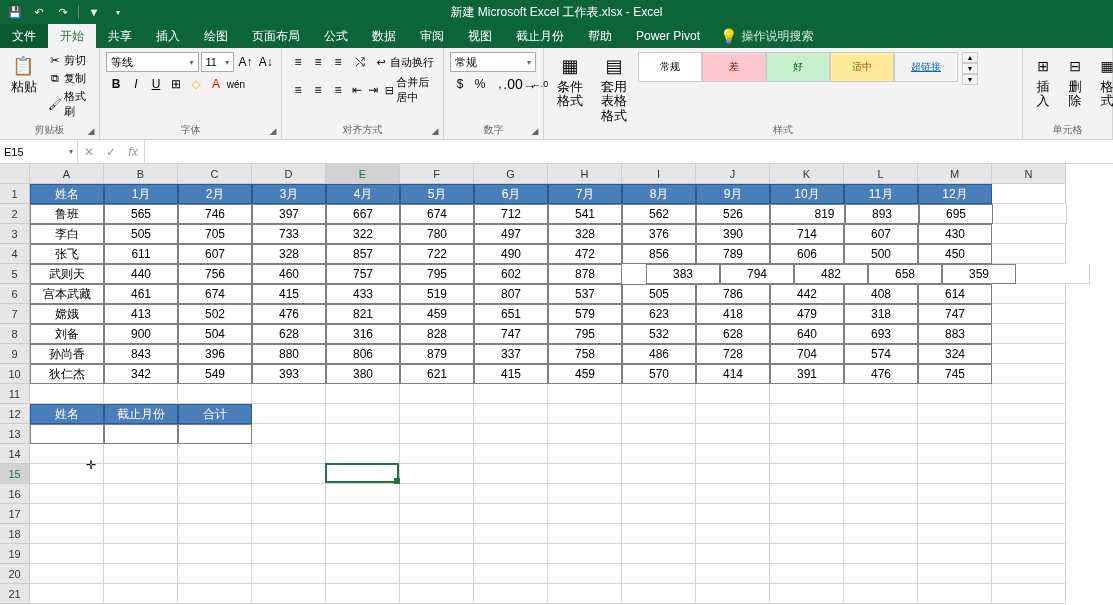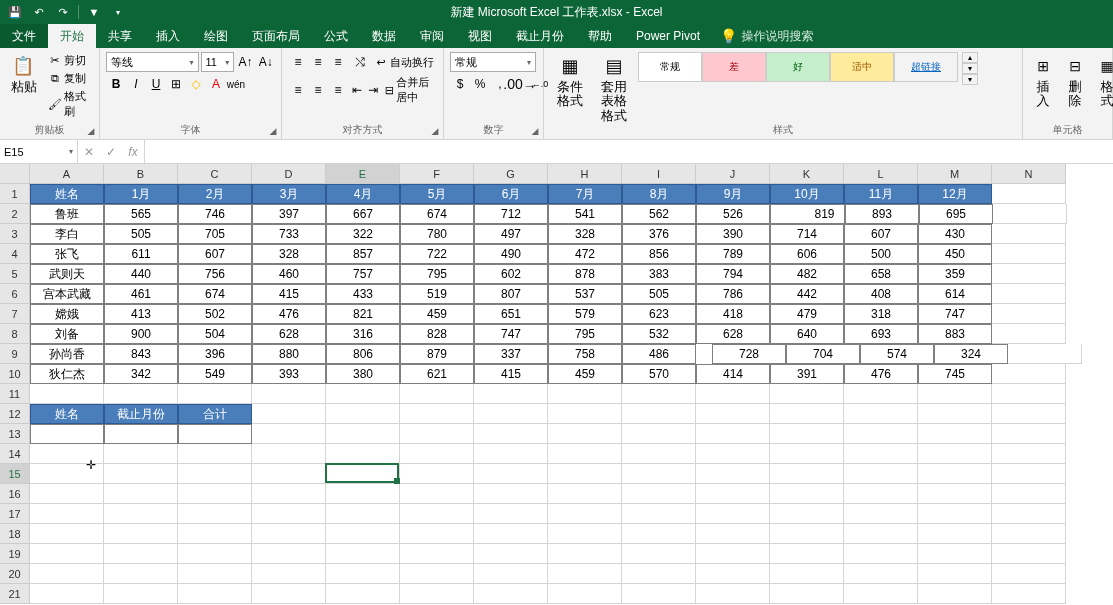--- a/index.html
+++ b/index.html
@@ -394,21 +394,21 @@
       </div>
       <div class="row">
         <div class="cell data-cell" style="width: 74px;">武则天</div>
         <div class="cell data-cell" style="width: 74px;">440</div>
         <div class="cell data-cell" style="width: 74px;">756</div>
         <div class="cell data-cell" style="width: 74px;">460</div>
         <div class="cell data-cell" style="width: 74px;">757</div>
         <div class="cell data-cell" style="width: 74px;">795</div>
         <div class="cell data-cell" style="width: 74px;">602</div>
         <div class="cell data-cell" style="width: 74px;">878</div>
-        <div class="cell data-cell" style="width: 74px;">383</div>
+        <div class="cell data-cell" style="width: 74px; margin-left: 24px;">383</div>
         <div class="cell data-cell" style="width: 74px;">794</div>
         <div class="cell data-cell" style="width: 74px;">482</div>
         <div class="cell data-cell" style="width: 74px;">658</div>
         <div class="cell data-cell" style="width: 74px;">359</div>
         <div class="cell" style="width: 74px;"></div>
       </div>
       <div class="row">
         <div class="cell data-cell" style="width: 74px;">宫本武藏</div>
         <div class="cell data-cell" style="width: 74px;">461</div>
         <div class="cell data-cell" style="width: 74px;">674</div>
@@ -459,21 +459,21 @@
       <div class="row">
         <div class="cell data-cell" style="width: 74px;">孙尚香</div>
         <div class="cell data-cell" style="width: 74px;">843</div>
         <div class="cell data-cell" style="width: 74px;">396</div>
         <div class="cell data-cell" style="width: 74px;">880</div>
         <div class="cell data-cell" style="width: 74px;">806</div>
         <div class="cell data-cell" style="width: 74px;">879</div>
         <div class="cell data-cell" style="width: 74px;">337</div>
         <div class="cell data-cell" style="width: 74px;">758</div>
         <div class="cell data-cell" style="width: 74px;">486</div>
-        <div class="cell data-cell" style="width: 74px; margin-left: 16px;">728</div>
+        <div class="cell data-cell" style="width: 74px;">728</div>
         <div class="cell data-cell" style="width: 74px;">704</div>
         <div class="cell data-cell" style="width: 74px;">574</div>
         <div class="cell data-cell" style="width: 74px;">324</div>
         <div class="cell" style="width: 74px;"></div>
       </div>
       <div class="row">
         <div class="cell data-cell" style="width: 74px;">狄仁杰</div>
         <div class="cell data-cell" style="width: 74px;">342</div>
         <div class="cell data-cell" style="width: 74px;">549</div>
         <div class="cell data-cell" style="width: 74px;">393</div>

